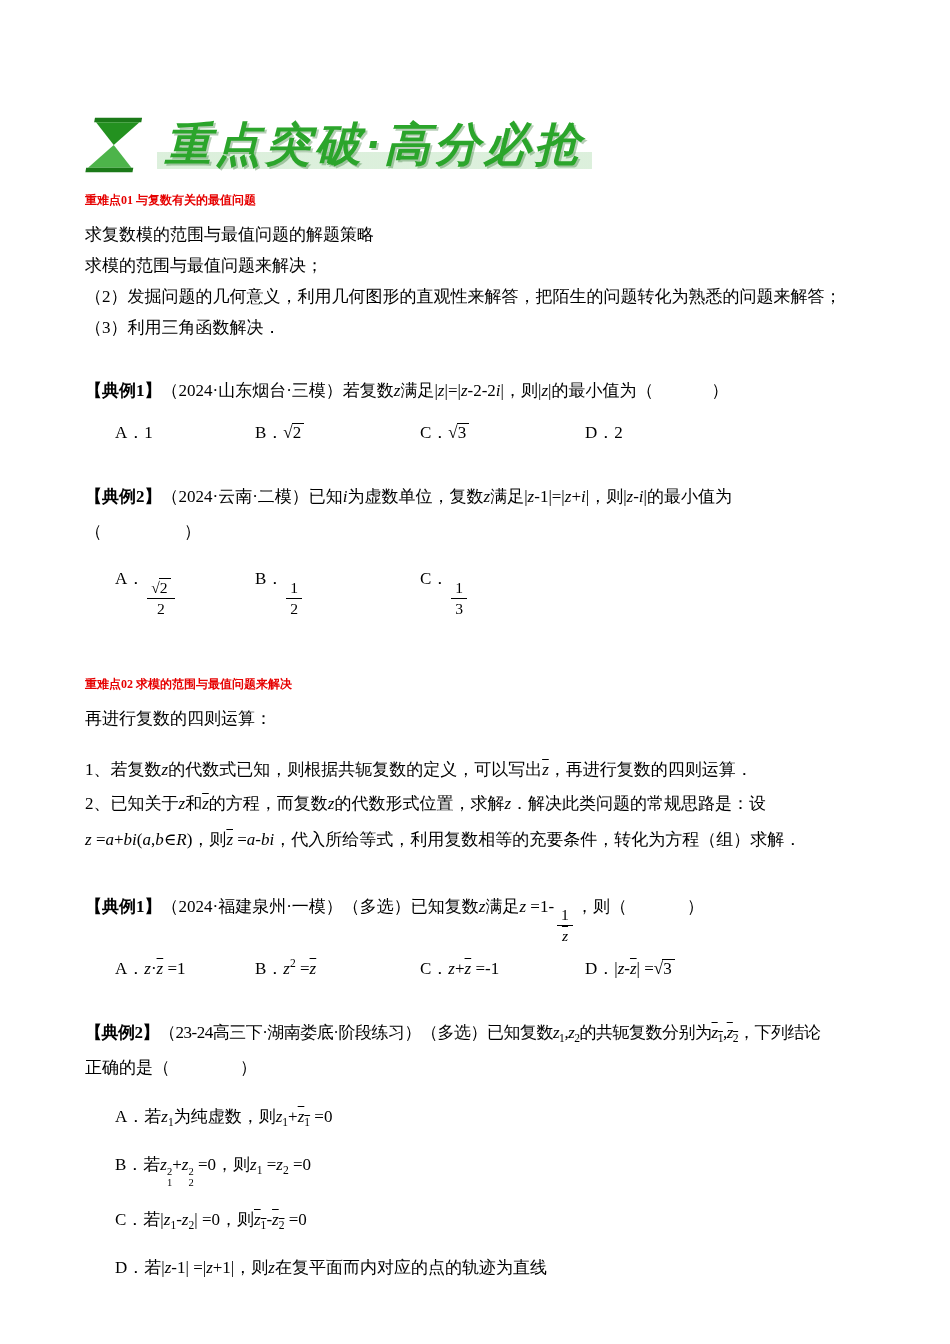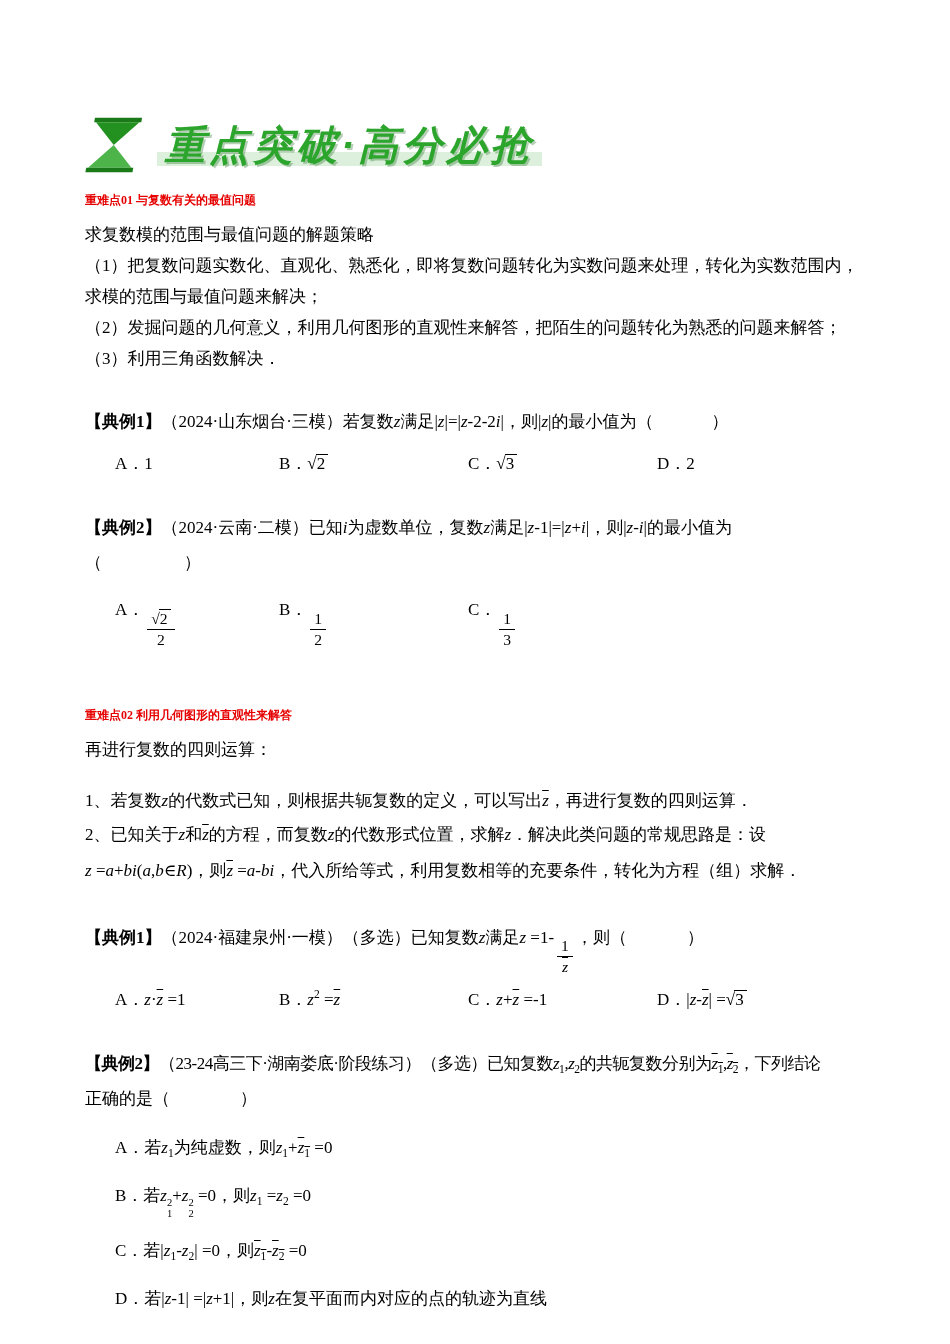--- a/index.html
+++ b/index.html
@@ -12,40 +12,40 @@
     font-family:"Liberation Serif","DejaVu Serif",serif;
     font-size:17px;color:#000;
     overflow:hidden;
   }
   
   .banner{display:flex;align-items:center;gap:14px;height:66px;margin-bottom:14px;}
   .banner-logo{flex:0 0 auto;}
   .banner-title{
     font-family:"Liberation Sans","DejaVu Sans",sans-serif;
     font-weight:900;font-style:italic;
-    font-size:40px;letter-spacing:4px;
+    font-size:46px;letter-spacing:4px;
     color:var(--banner-green,#2ba52b);
     text-shadow:2px 2px 0 rgba(16,96,16,0.30);
     background:linear-gradient(transparent 62%, rgba(130,200,130,0.28) 62%, rgba(130,200,130,0.28) 88%, transparent 88%);
     padding:0 8px;
     white-space:nowrap;
   }
   
   .sec-heading{
     margin:6px 0 10px;
     font-size:12px;font-weight:bold;
     color:var(--accent-red,#e60000);
   }
   .sec-heading.second{margin-top:58px;}
   .para{margin:0;line-height:31px;}
   .example{margin-top:30px;line-height:36px;}
   .example.tight{letter-spacing:-0.5px;}
   .follow-line{line-height:34px;}
   
-  .options-row{display:flex;margin:8px 0 6px;padding-left:30px;line-height:32px;gap:24px;}
+  .options-row{display:flex;margin:8px 0 6px;padding-left:30px;line-height:32px;}
   .options-row .opt:nth-child(1){width:140px;}
   .options-row .opt:nth-child(2){width:165px;}
   .options-row .opt:nth-child(3){width:165px;}
   .options-row .opt:nth-child(4){flex:1;}
   .options-row.tall{margin:14px 0 10px;}
   .options-list{margin-top:8px;}
   .options-list .opt-line{padding-left:30px;margin:15px 0;line-height:33px;}
   
   .m-var{font-style:italic;font-family:"Liberation Serif","DejaVu Serif",serif;}
   .m-bar{text-decoration:overline;}
@@ -76,21 +76,20 @@
         <polygon points="1,5 49,5 25,30" fill="#23911f"></polygon>
         <polygon points="1,55 49,55 25,30" fill="#4db44a"></polygon>
         <rect x="-1" y="55" width="52" height="5" fill="#1b7a18"></rect>
       </g>
     </svg>
     <span class="banner-title">重点突破·高分必抢</span>
   </div>
 
   <h2 class="sec-heading">重难点01 与复数有关的最值问题</h2>
   <p class="para">求复数模的范围与最值问题的解题策略</p>
-  <p class="para">（1）把复数问题实数化、直观化、熟悉化，即将复数问题转化为实数问题来处理，转化为实数范围内，</p>
   <p class="para">求模的范围与最值问题来解决；</p>
   <p class="para">（2）发掘问题的几何意义，利用几何图形的直观性来解答，把陌生的问题转化为熟悉的问题来解答；</p>
   <p class="para">（3）利用三角函数解决．</p>
 
   <p class="para example"><span class="m-bold">【典例1】</span>（2024·山东烟台·三模）若复数<span class="m-var">z</span>满足|<span class="m-var">z</span>|=|<span class="m-var">z</span>-2-2<span class="m-var">i</span>|，则|<span class="m-var">z</span>|的最小值为（<span class="m-gap" style="width: 58px;"></span>）</p>
   <div class="options-row">
     <span class="opt">A．1</span>
     <span class="opt">B．<span class="m-sqrt"><span class="m-radical">√</span><span class="m-rad-body">2</span></span></span>
     <span class="opt">C．<span class="m-sqrt"><span class="m-radical">√</span><span class="m-rad-body">3</span></span></span>
     <span class="opt">D．2</span>
@@ -106,21 +105,21 @@
     <span class="opt">B．<span class="m-frac">
           <span class="m-num">1</span>
           <span class="m-den">2</span>
         </span></span>
     <span class="opt">C．<span class="m-frac">
           <span class="m-num">1</span>
           <span class="m-den">3</span>
         </span></span>
   </div>
 
-  <h2 class="sec-heading second">重难点02 利用几何图形的直观性来解答</h2>
+  <h2 class="sec-heading second">重难点02 求模的范围与最值问题来解决</h2>
   <p class="para">再进行复数的四则运算：</p>
   <p class="para" style="margin-top:19px;line-height:34px;">1、若复数<span class="m-var">z</span>的代数式已知，则根据共轭复数的定义，可以写出<span class="m-bar"><span class="m-var">z</span></span>，再进行复数的四则运算．</p>
   <p class="para" style="line-height:34px;">2、已知关于<span class="m-var">z</span>和<span class="m-bar"><span class="m-var">z</span></span>的方程，而复数<span class="m-var">z</span>的代数形式位置，求解<span class="m-var">z</span>．解决此类问题的常规思路是：设</p>
   <p class="para" style="line-height:38px;"><span class="m-var">z</span> =<span class="m-var">a</span>+<span class="m-var">b</span><span class="m-var">i</span>(<span class="m-var">a</span>,<span class="m-var">b</span>∈<span class="m-var">R</span>)，则<span class="m-bar"><span class="m-var">z</span></span> =<span class="m-var">a</span>-<span class="m-var">b</span><span class="m-var">i</span>，代入所给等式，利用复数相等的充要条件，转化为方程（组）求解．</p>
 
   <p class="para example"><span class="m-bold">【典例1】</span>（2024·福建泉州·一模）（多选）已知复数<span class="m-var">z</span>满足<span class="m-var">z</span> =1-<span class="m-frac">
         <span class="m-num">1</span>
         <span class="m-den"><span class="m-bar"><span class="m-var">z</span></span></span>
       </span>，则（<span class="m-gap" style="width: 60px;"></span>）</p>
   <div class="options-row">

